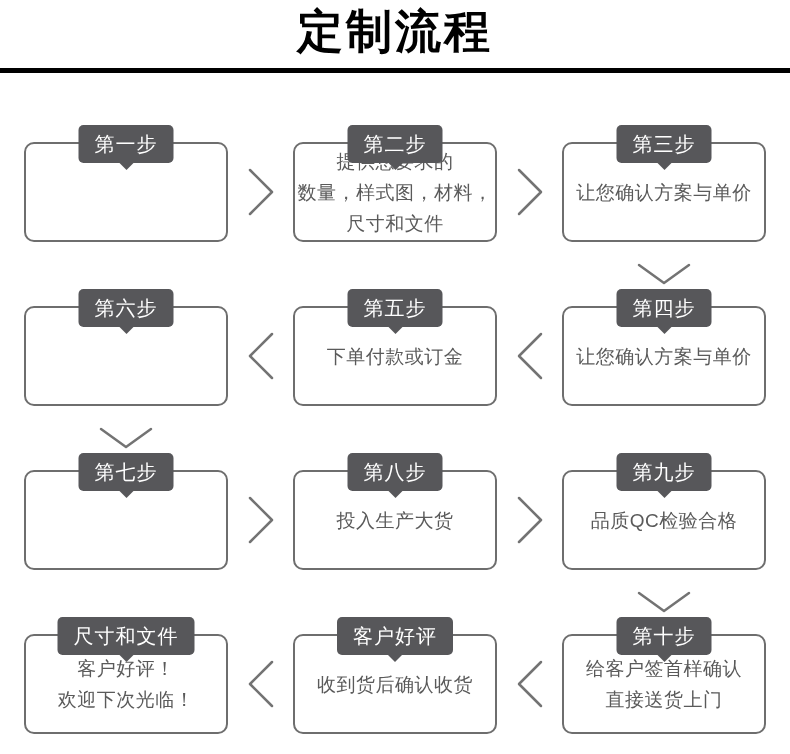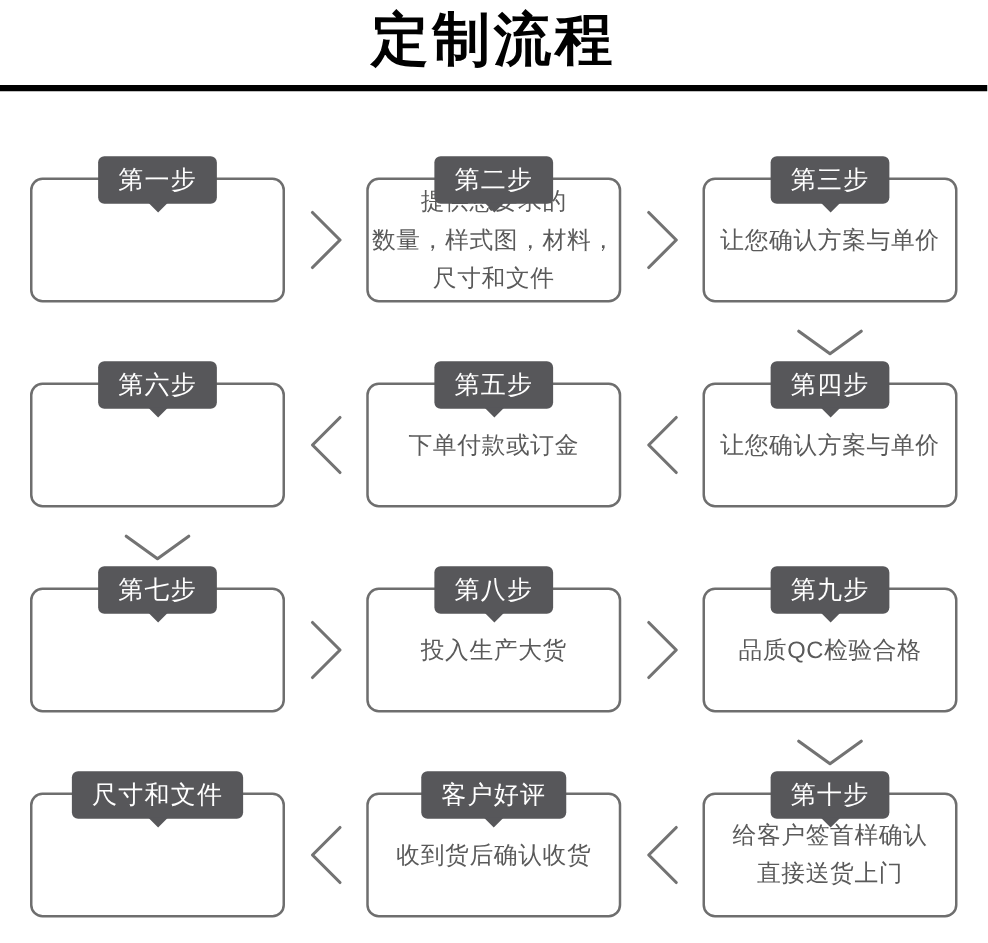--- a/index.html
+++ b/index.html
@@ -217,20 +217,22 @@
       <div class="col">
         <svg class="chev" width="56" height="26" viewBox="0 0 56 26">
             <polyline points="3,4 28,22 53,4"></polyline>
           </svg>
       </div>
     </div>
 
     <div class="step-row">
       <div class="step-box">
         <div class="step-badge">尺寸和文件</div>
+        <div class="box-text">客户好评！
+欢迎下次光临！</div>
       </div>
       <svg class="chev side-chev" width="28" height="50" viewBox="0 0 28 50">
           <polyline points="25,3 3,25 25,47"></polyline>
         </svg>
       <div class="step-box">
         <div class="step-badge">客户好评</div>
         <div class="box-text">收到货后确认收货</div>
       </div>
       <svg class="chev side-chev" width="28" height="50" viewBox="0 0 28 50">
           <polyline points="25,3 3,25 25,47"></polyline>

